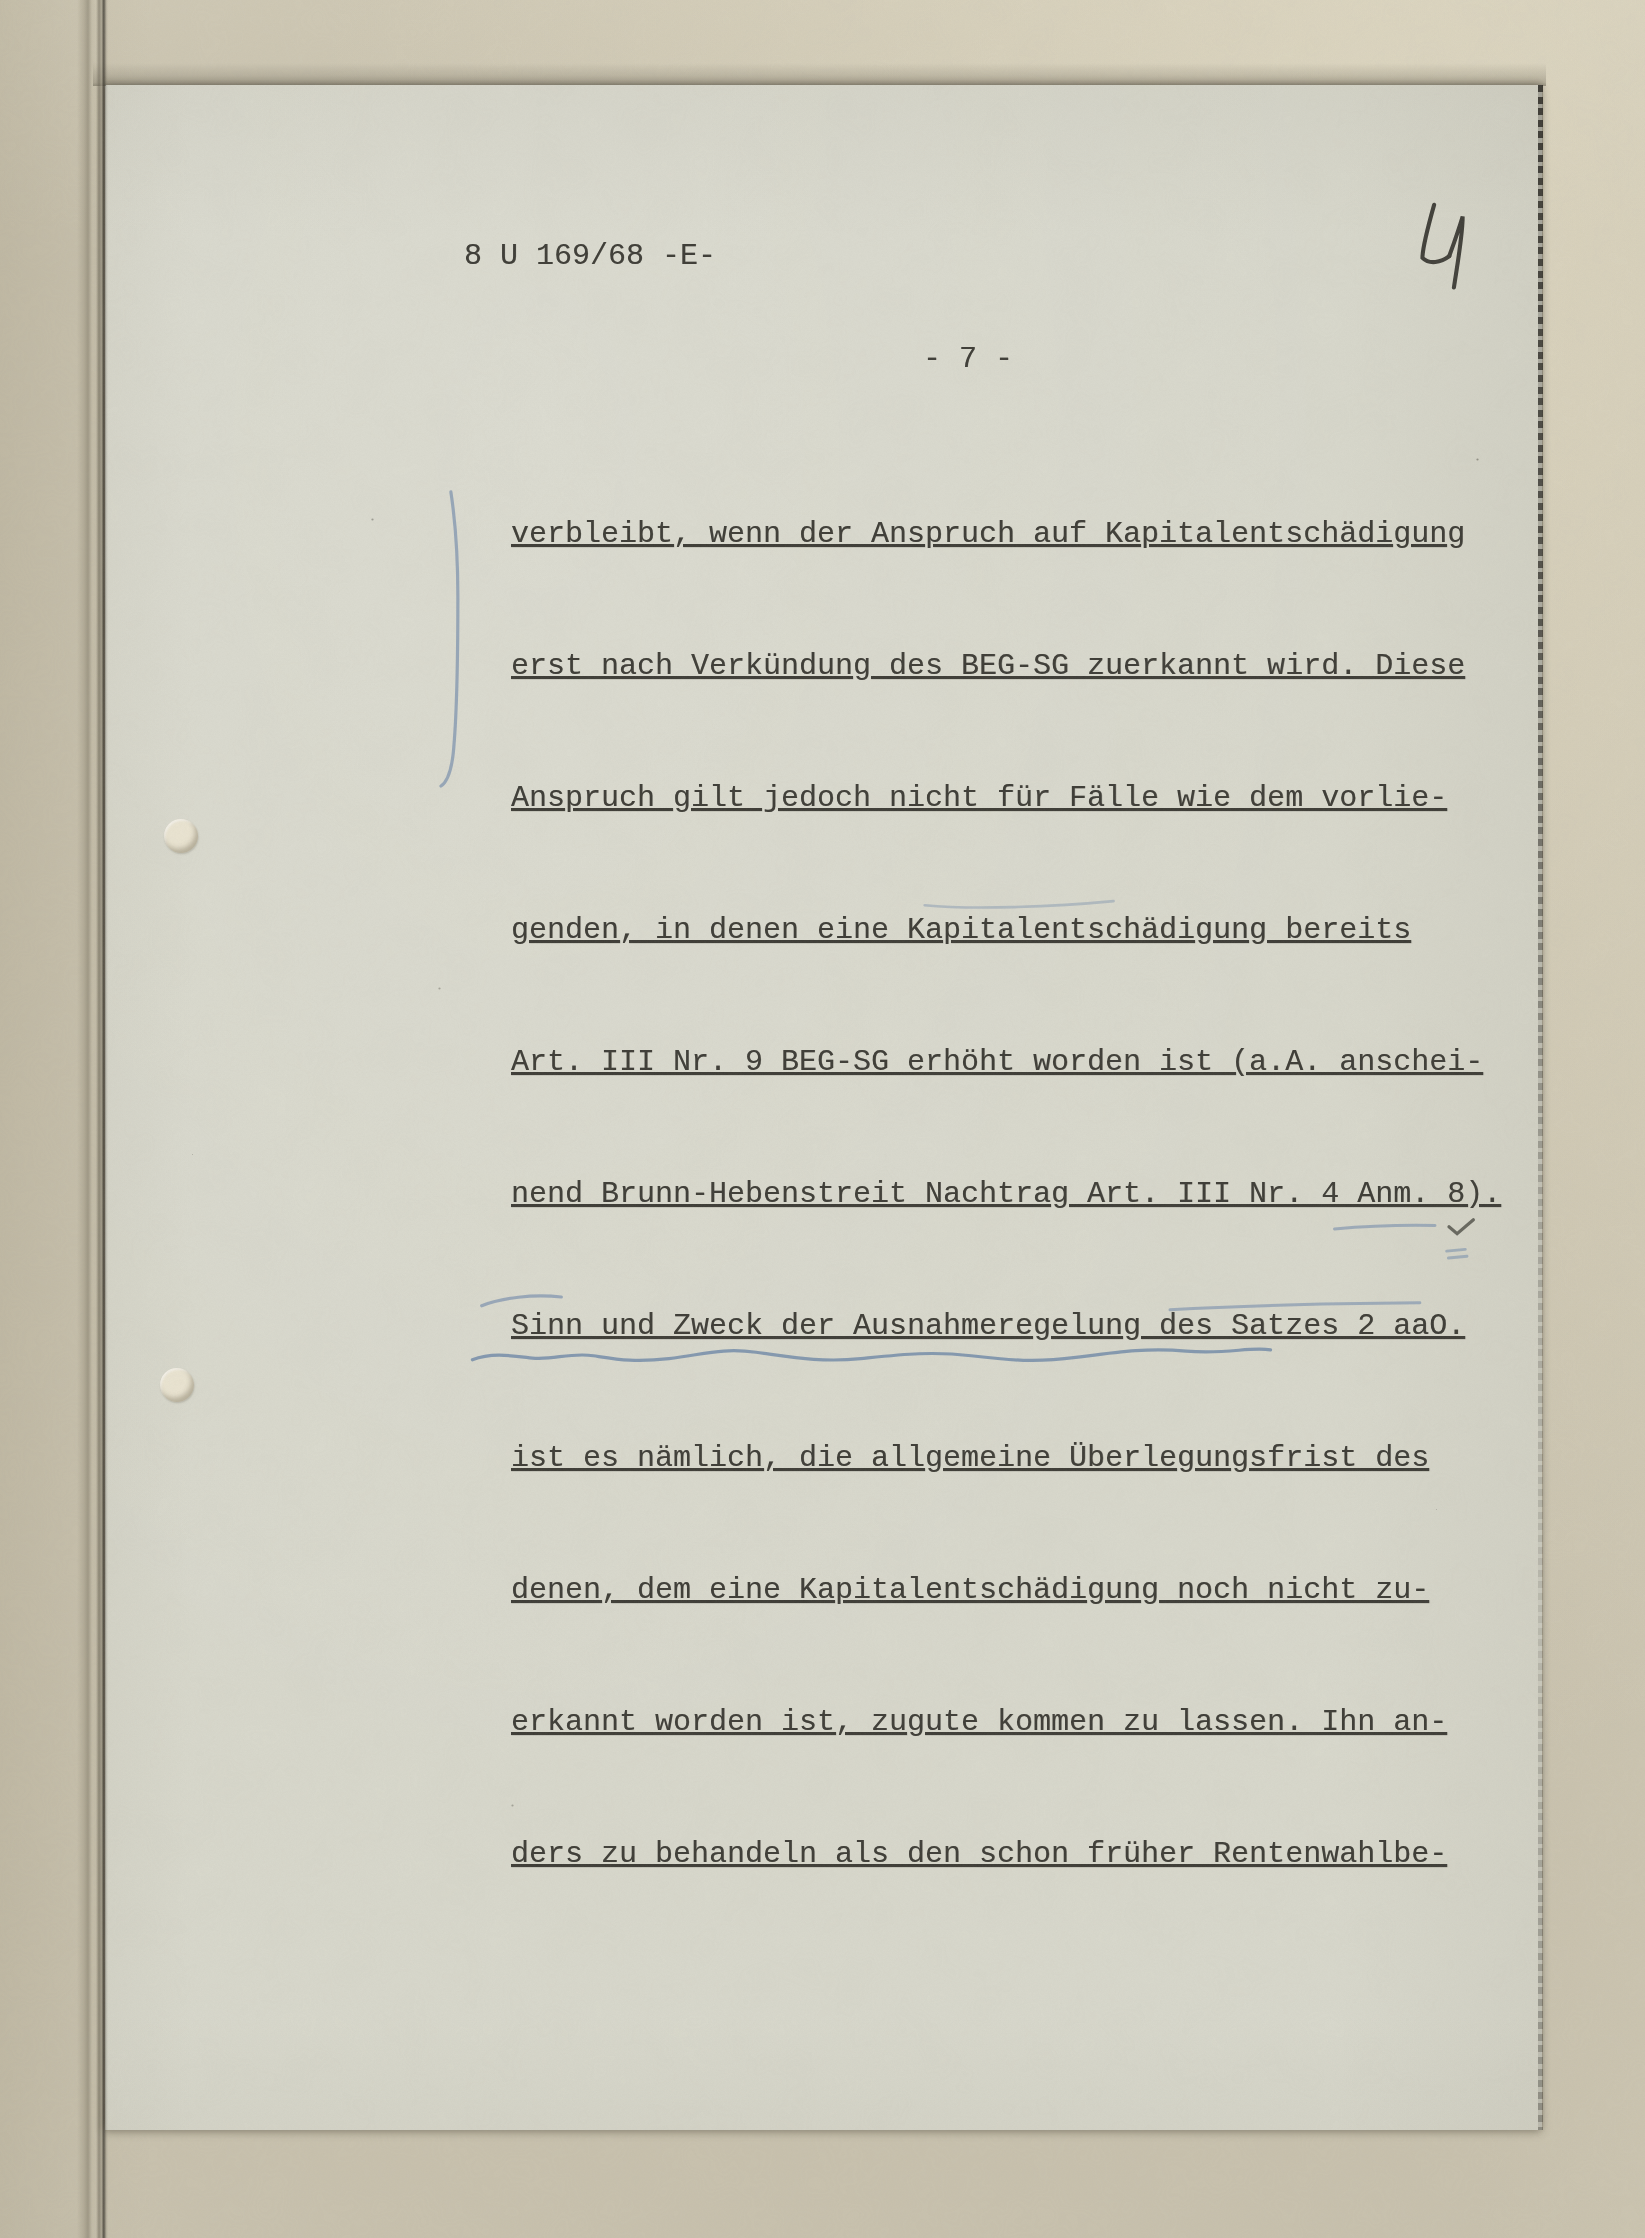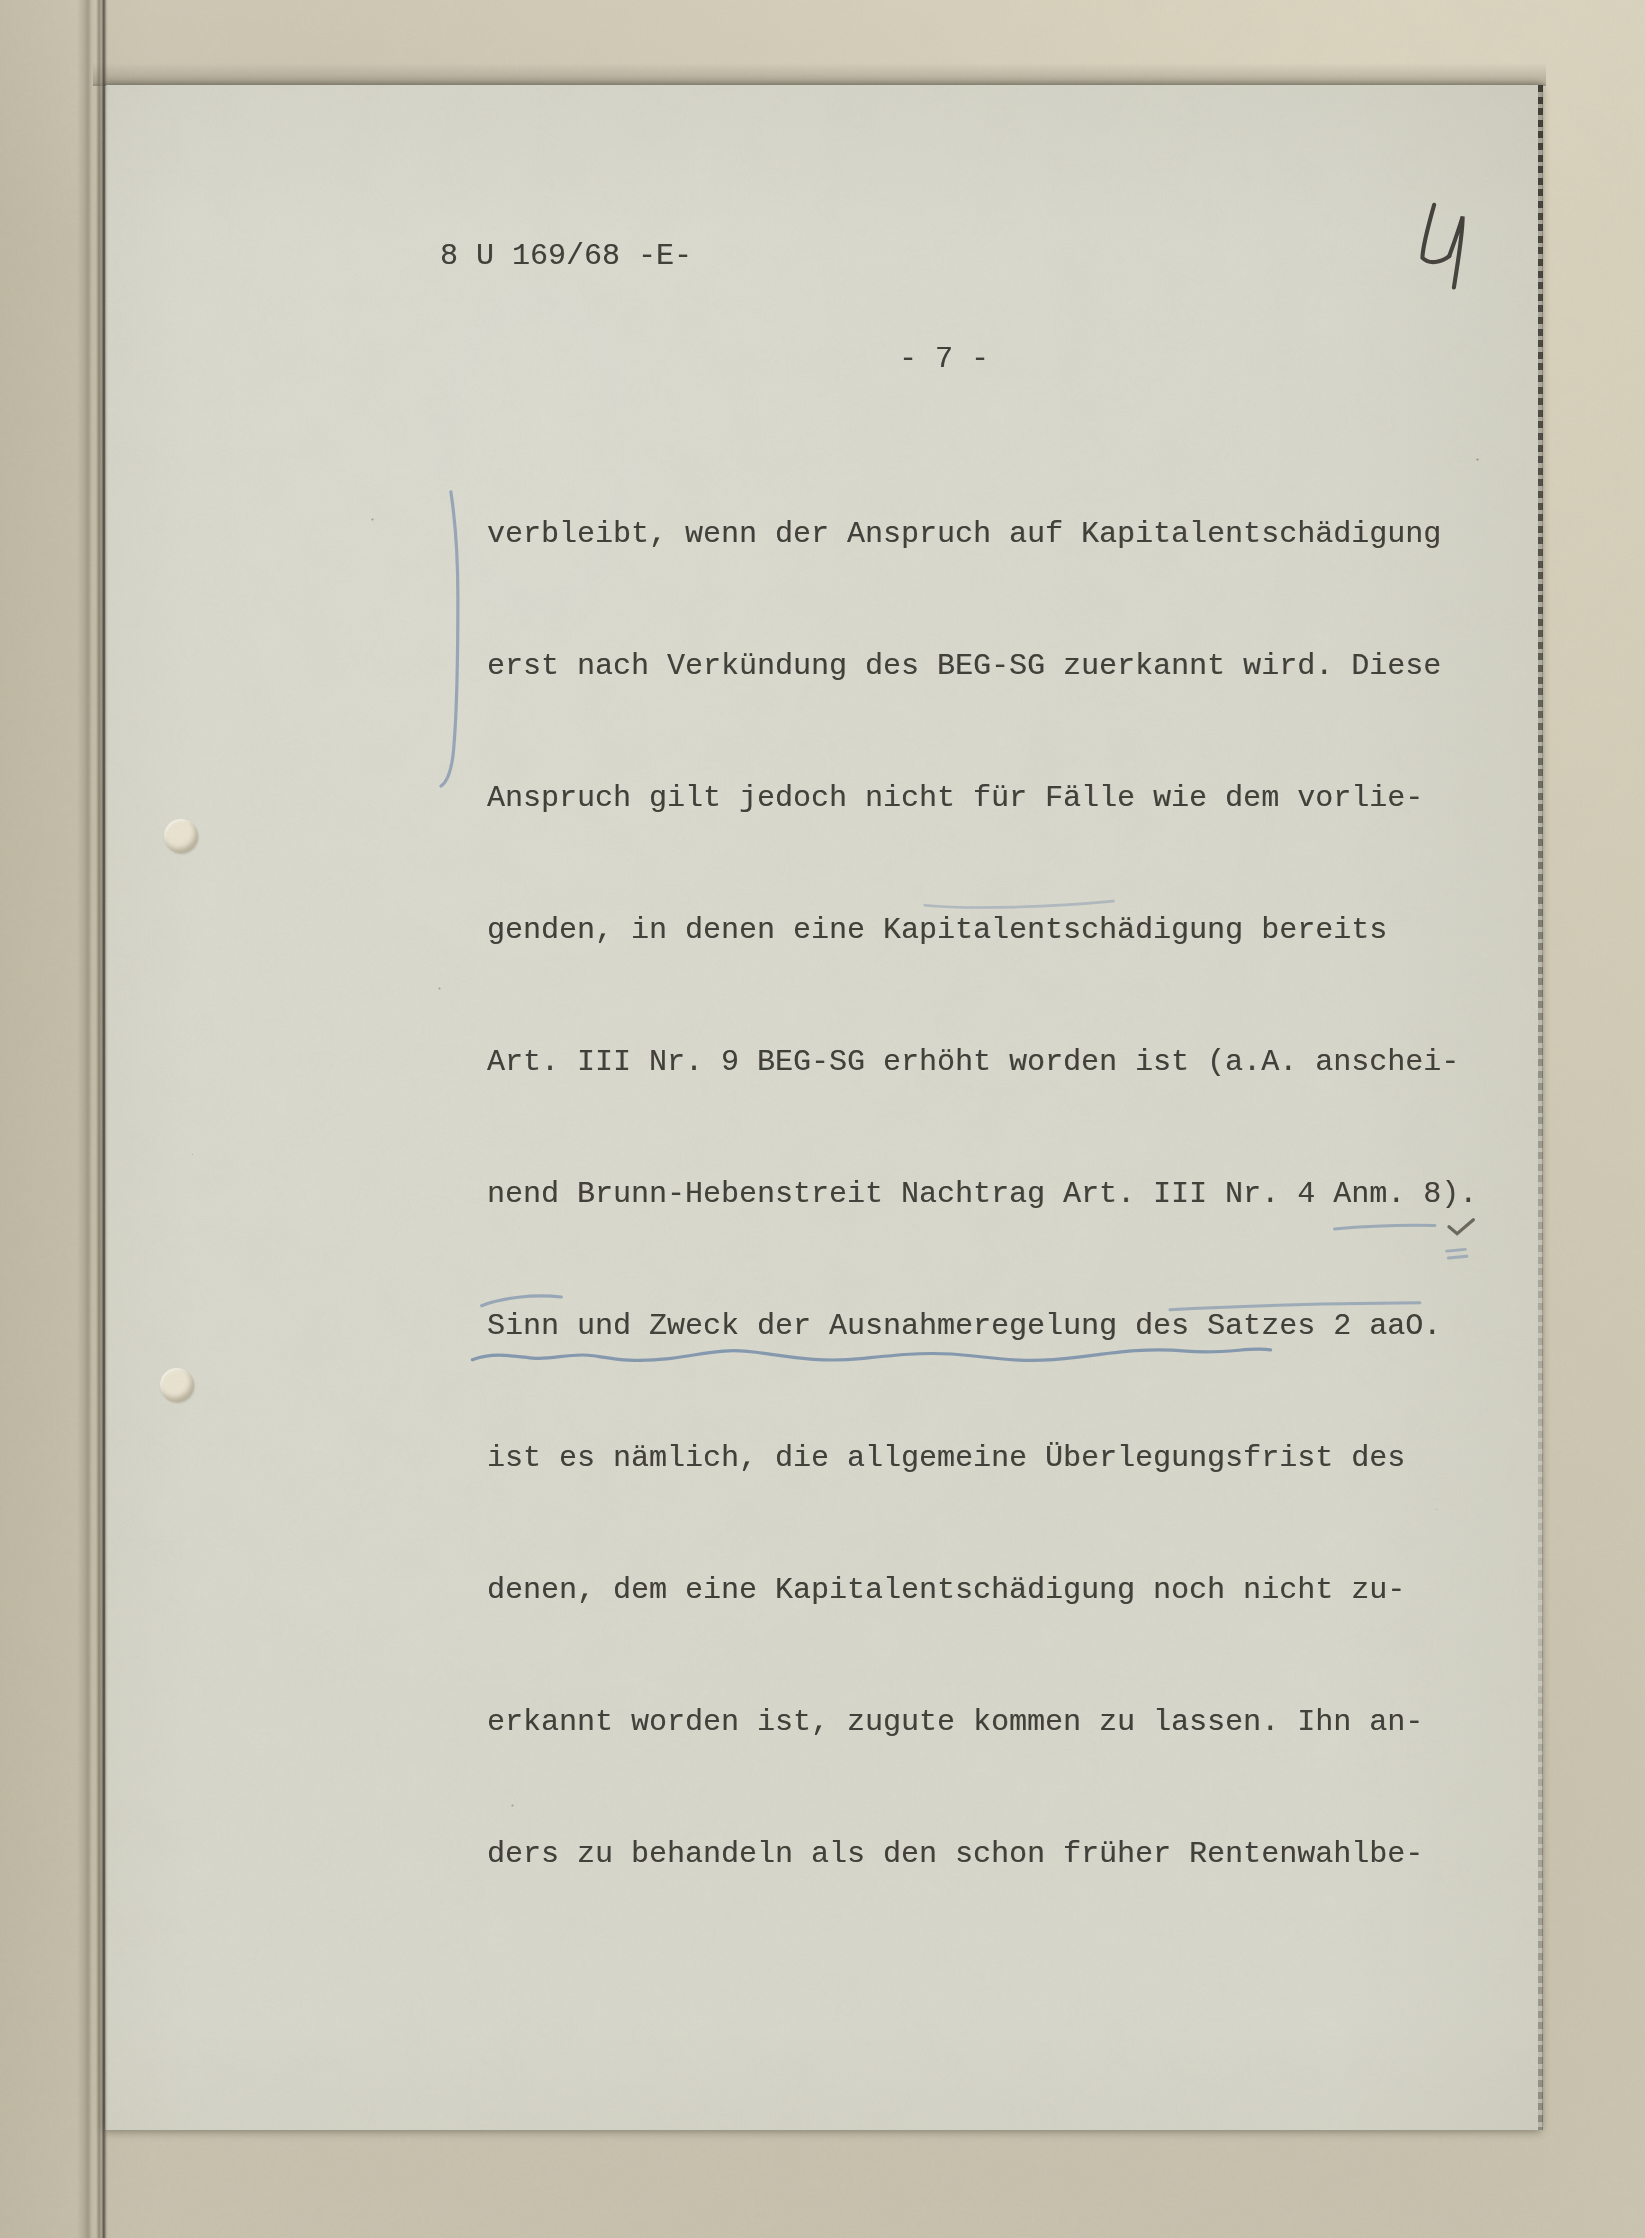--- a/index.html
+++ b/index.html
@@ -65,28 +65,29 @@
       rgba(32,30,25,0.25) 7px, rgba(32,30,25,0.25) 11.6px);
     -webkit-mask-image:linear-gradient(180deg,#000 0%,rgba(0,0,0,0.85) 25%,rgba(0,0,0,0.30) 55%,rgba(0,0,0,0.15) 75%,rgba(0,0,0,0.45) 100%);
             mask-image:linear-gradient(180deg,#000 0%,rgba(0,0,0,0.85) 25%,rgba(0,0,0,0.30) 55%,rgba(0,0,0,0.15) 75%,rgba(0,0,0,0.45) 100%);
     z-index:6;
   }
   .typed{
     position:absolute;
     color:#3b3a34;
     text-shadow:0.3px 0.3px 0.6px rgba(59,58,52,0.45);
     white-space:pre;
+    margin-left:24px;
   }
   .ref{left:335px;top:154px;font-size:30px;line-height:35px;}
   .pagenum{left:794px;top:257px;font-size:30px;line-height:35px;}
   .bodytext{
     left:382px;top:339px;
     font-size:30px;line-height:44px;
   }
-  .bodytext .line{height:44px;}
+  .bodytext .line{height:44px;text-decoration:underline;}
   .hole{
     position:absolute;width:34px;height:34px;border-radius:50%;
     background:#ece6d3;
     box-shadow:inset -2.9px -4.1px 5.2px rgba(120,110,88,0.45), inset 1.2px 1.7px 2.3px rgba(255,255,255,0.6), 0.6px 1.2px 1.7px rgba(100,94,78,0.25);
   }
   .hole-1{left:59px;top:734px;}
   .hole-2{left:55px;top:1283px;}
   .marks{position:absolute;left:0;top:0;width:1437px;height:2045px;pointer-events:none;}
   .handwritten{position:absolute;left:1308px;top:114px;width:76px;height:99px;}
   .specks{position:absolute;left:0;top:0;width:1.2px;height:1.2px;border-radius:50%;

